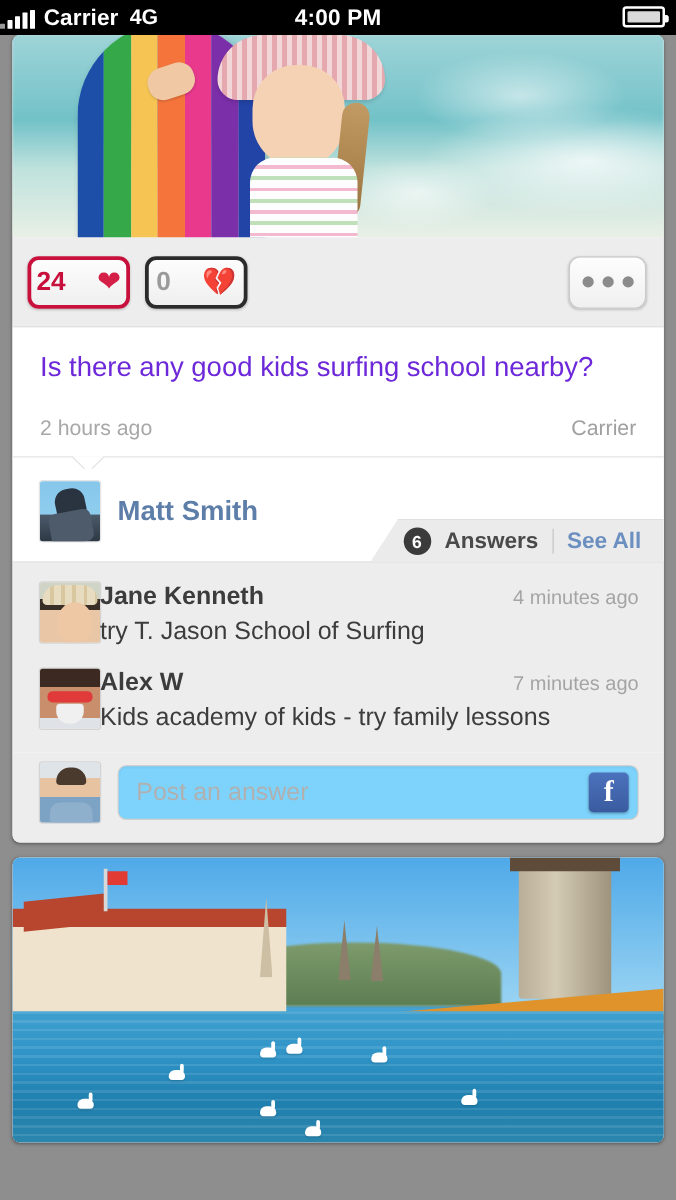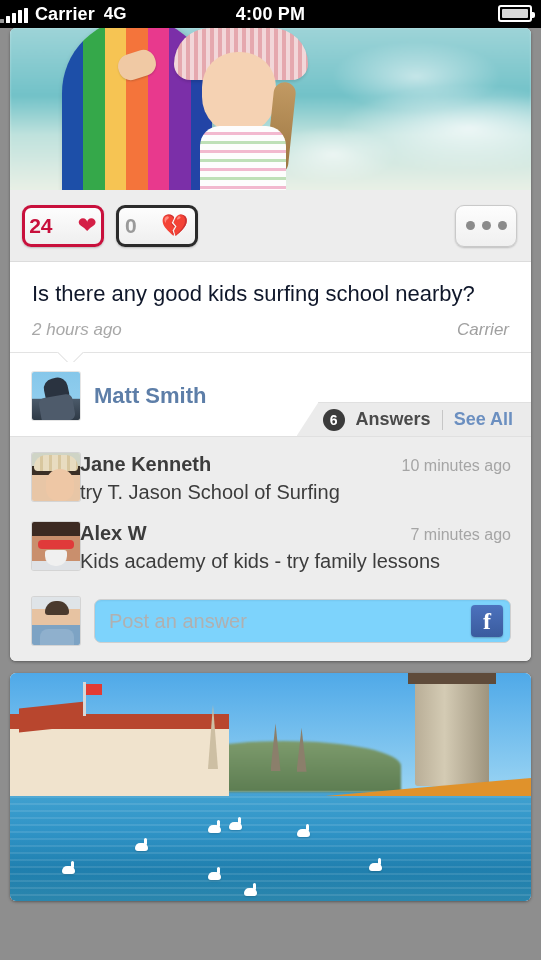--- a/index.html
+++ b/index.html
@@ -120,22 +120,22 @@
   .more-btn{
     position:absolute; right:14px; width:62px; height:42px; border-radius:9px;
     background:linear-gradient(180deg,#fdfdfd,#f0f0f0); border:1px solid #c9c9c9;
     display:flex; align-items:center; justify-content:center; gap:7px;
     box-shadow:0 1px 2px rgba(0,0,0,.2);
   }
   .more-btn i{ width:9px; height:9px; border-radius:50%; background:#8b8b8b; display:block; }
 
   
   .question{ background:#fff; padding:18px 22px 12px; position:relative; }
-  .q-title{ font-size:22px; color:#0f172a; line-height:28px; }
-  .q-meta{ display:flex; justify-content:space-between; align-items:center; margin-top:12px;font-style:italic; }
+  .q-title{ font-size:22px; color:#6d28d9; line-height:28px; }
+  .q-meta{ display:flex; justify-content:space-between; align-items:center; margin-top:25px; }
   .q-time, .q-cat{ font-size:17px; color:#a8a8a8; }
   .q-cat{ color:#a0a0a0; }
   .q-sep{ position:relative; height:10px; background:#fff; }
   .q-sep::before{
     content:""; position:absolute; left:0; right:0; top:0; height:1px; background:#e3e3e3;
   }
   .notch{
     position:absolute; left:44px; top:0; width:38px; height:12px; overflow:hidden;
   }
   .notch::after{
@@ -387,21 +387,21 @@
         </div>
       </div>
 
       <div class="answers">
 
         <div class="ans-row">
           <span class="avatar av-jane"></span>
           <div class="ans-body">
             <div class="ans-head">
               <span class="ans-name">Jane Kenneth</span>
-              <span class="ans-time">10 minutes ago</span>
+              <span class="ans-time">4 minutes ago</span>
             </div>
             <div class="ans-text">try T. Jason School of Surfing</div>
           </div>
         </div>
 
         <div class="ans-row">
           <span class="avatar av-alex"></span>
           <div class="ans-body">
             <div class="ans-head">
               <span class="ans-name">Alex W</span>

